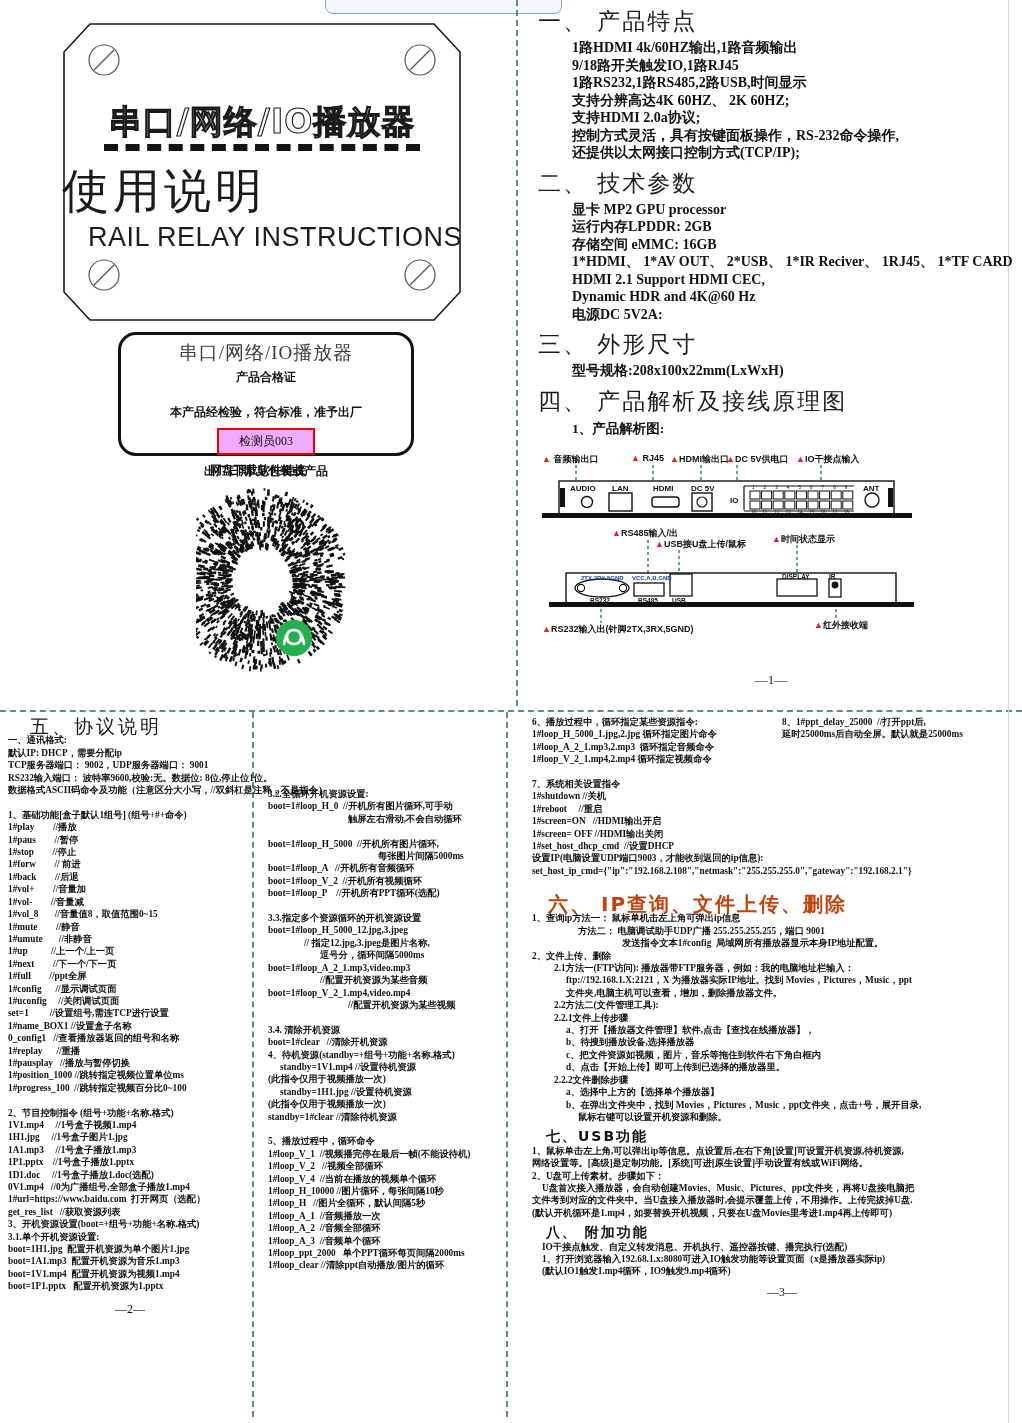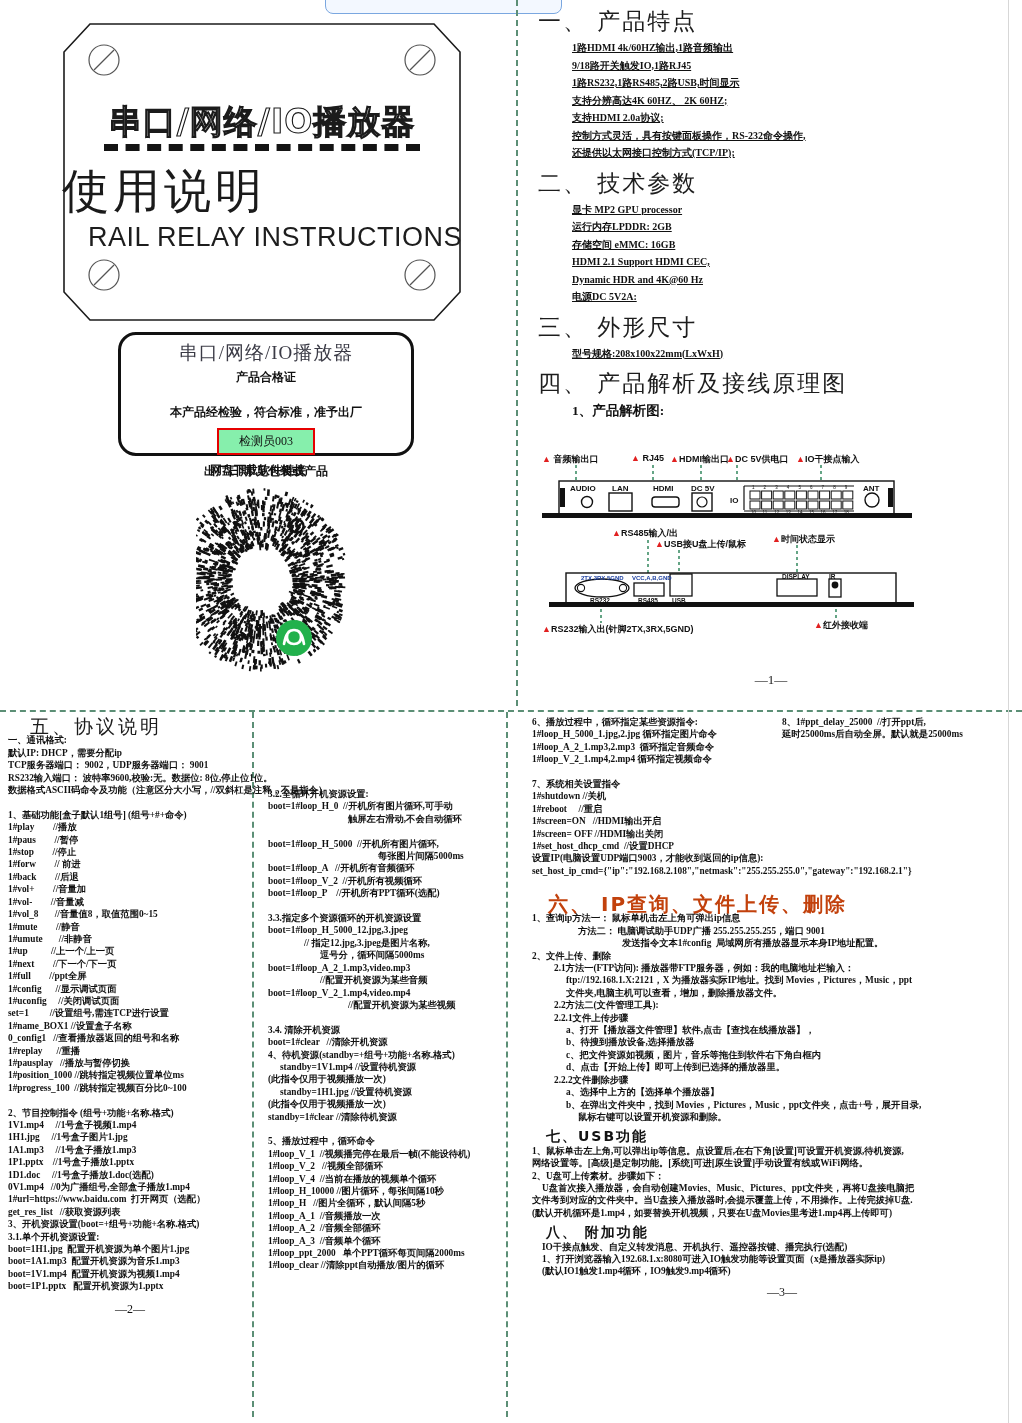--- a/index.html
+++ b/index.html
@@ -68,36 +68,36 @@
     border:3px solid #111;border-radius:18px;background:#fff;
   }
   .cert-head{
     text-align:center;margin-top:5px;font-size:19px;color:#3b3b46;
     font-family:"Liberation Serif",serif;letter-spacing:1px;
   }
   .cert-l1{text-align:center;font-size:12px;font-weight:bold;margin-top:3px;}
   .cert-l2{text-align:center;font-size:12px;font-weight:bold;margin-top:18px;}
   .cert-box{
     margin:7px auto 0;width:86px;border:2px solid #e60000;
-    text-align:center;font-size:12px;padding:3px 4px;background:#86efac;
+    text-align:center;font-size:12px;padding:3px 4px;background:#f0abfc;
   }
   .cert-date{text-align:center;font-size:12px;font-weight:bold;margin-top:8px;}
   .cert-link{
     position:absolute;left:0;top:462px;width:516px;text-align:center;
     font-size:12px;font-weight:bold;
   }
   .qr-wrap{position:absolute;left:196px;top:488px;width:150px;height:190px;}
 
   
   .specs{position:absolute;left:520px;top:0;width:502px;height:706px;}
   .h-major{
     font-family:"DejaVu Sans",sans-serif;
     font-size:23px;color:#1d1d1d;letter-spacing:2px;margin:6px 0 2px 18px;
   }
-  .spec-list{margin:0 0 6px 52px;font-size:10px;font-weight:bold;line-height:17.5px;text-decoration:underline;}
+  .spec-list{margin:0 0 6px 52px;font-size:14px;font-weight:bold;line-height:17.5px;}
   .spec-list div{white-space:nowrap;}
   .sub-label{margin:3px 0 2px 52px;font-size:13.5px;font-weight:bold;}
 
   
   .diagram{position:absolute;left:524px;top:455px;width:496px;height:190px;}
   .dgm-cap{
     position:absolute;font-size:9px;font-weight:bold;color:#111;white-space:nowrap;
     font-family:"Liberation Sans",sans-serif;
   }
   .tri{color:#e12020;font-size:9px;}
@@ -1628,20 +1628,21 @@
         <div>支持HDMI 2.0a协议;</div>
         <div>控制方式灵活，具有按键面板操作，RS-232命令操作,</div>
         <div>还提供以太网接口控制方式(TCP/IP);</div>
       </div>
 
     <div class="h-major">二、 技术参数</div>
     <div class="spec-list" id="s2list">
         <div>显卡 MP2 GPU processor</div>
         <div>运行内存LPDDR: 2GB</div>
         <div>存储空间 eMMC: 16GB</div>
+        <div>1*HDMI、 1*AV OUT、 2*USB、 1*IR Reciver、 1RJ45、 1*TF CARD</div>
         <div>HDMI 2.1 Support HDMI CEC,</div>
         <div>Dynamic HDR and 4K@60 Hz</div>
         <div>电源DC 5V2A:</div>
       </div>
 
     <div class="h-major">三、 外形尺寸</div>
     <div class="spec-list" id="s3list">
         <div>型号规格:208x100x22mm(LxWxH)</div>
       </div>
 

